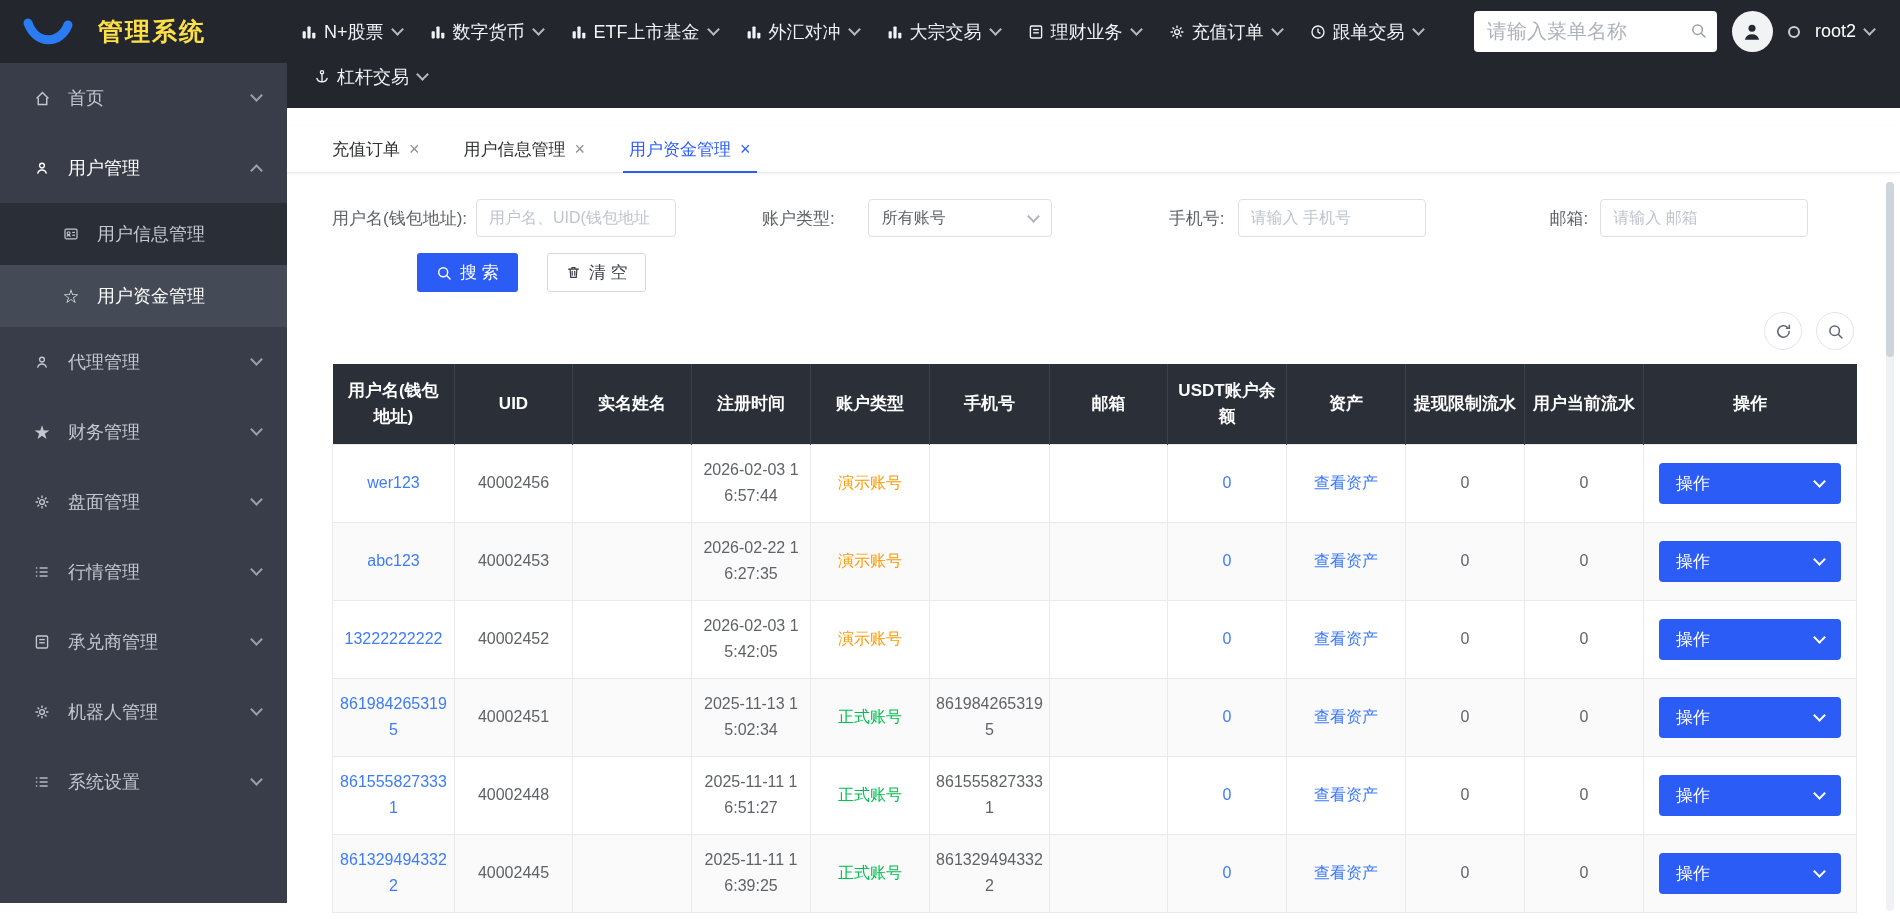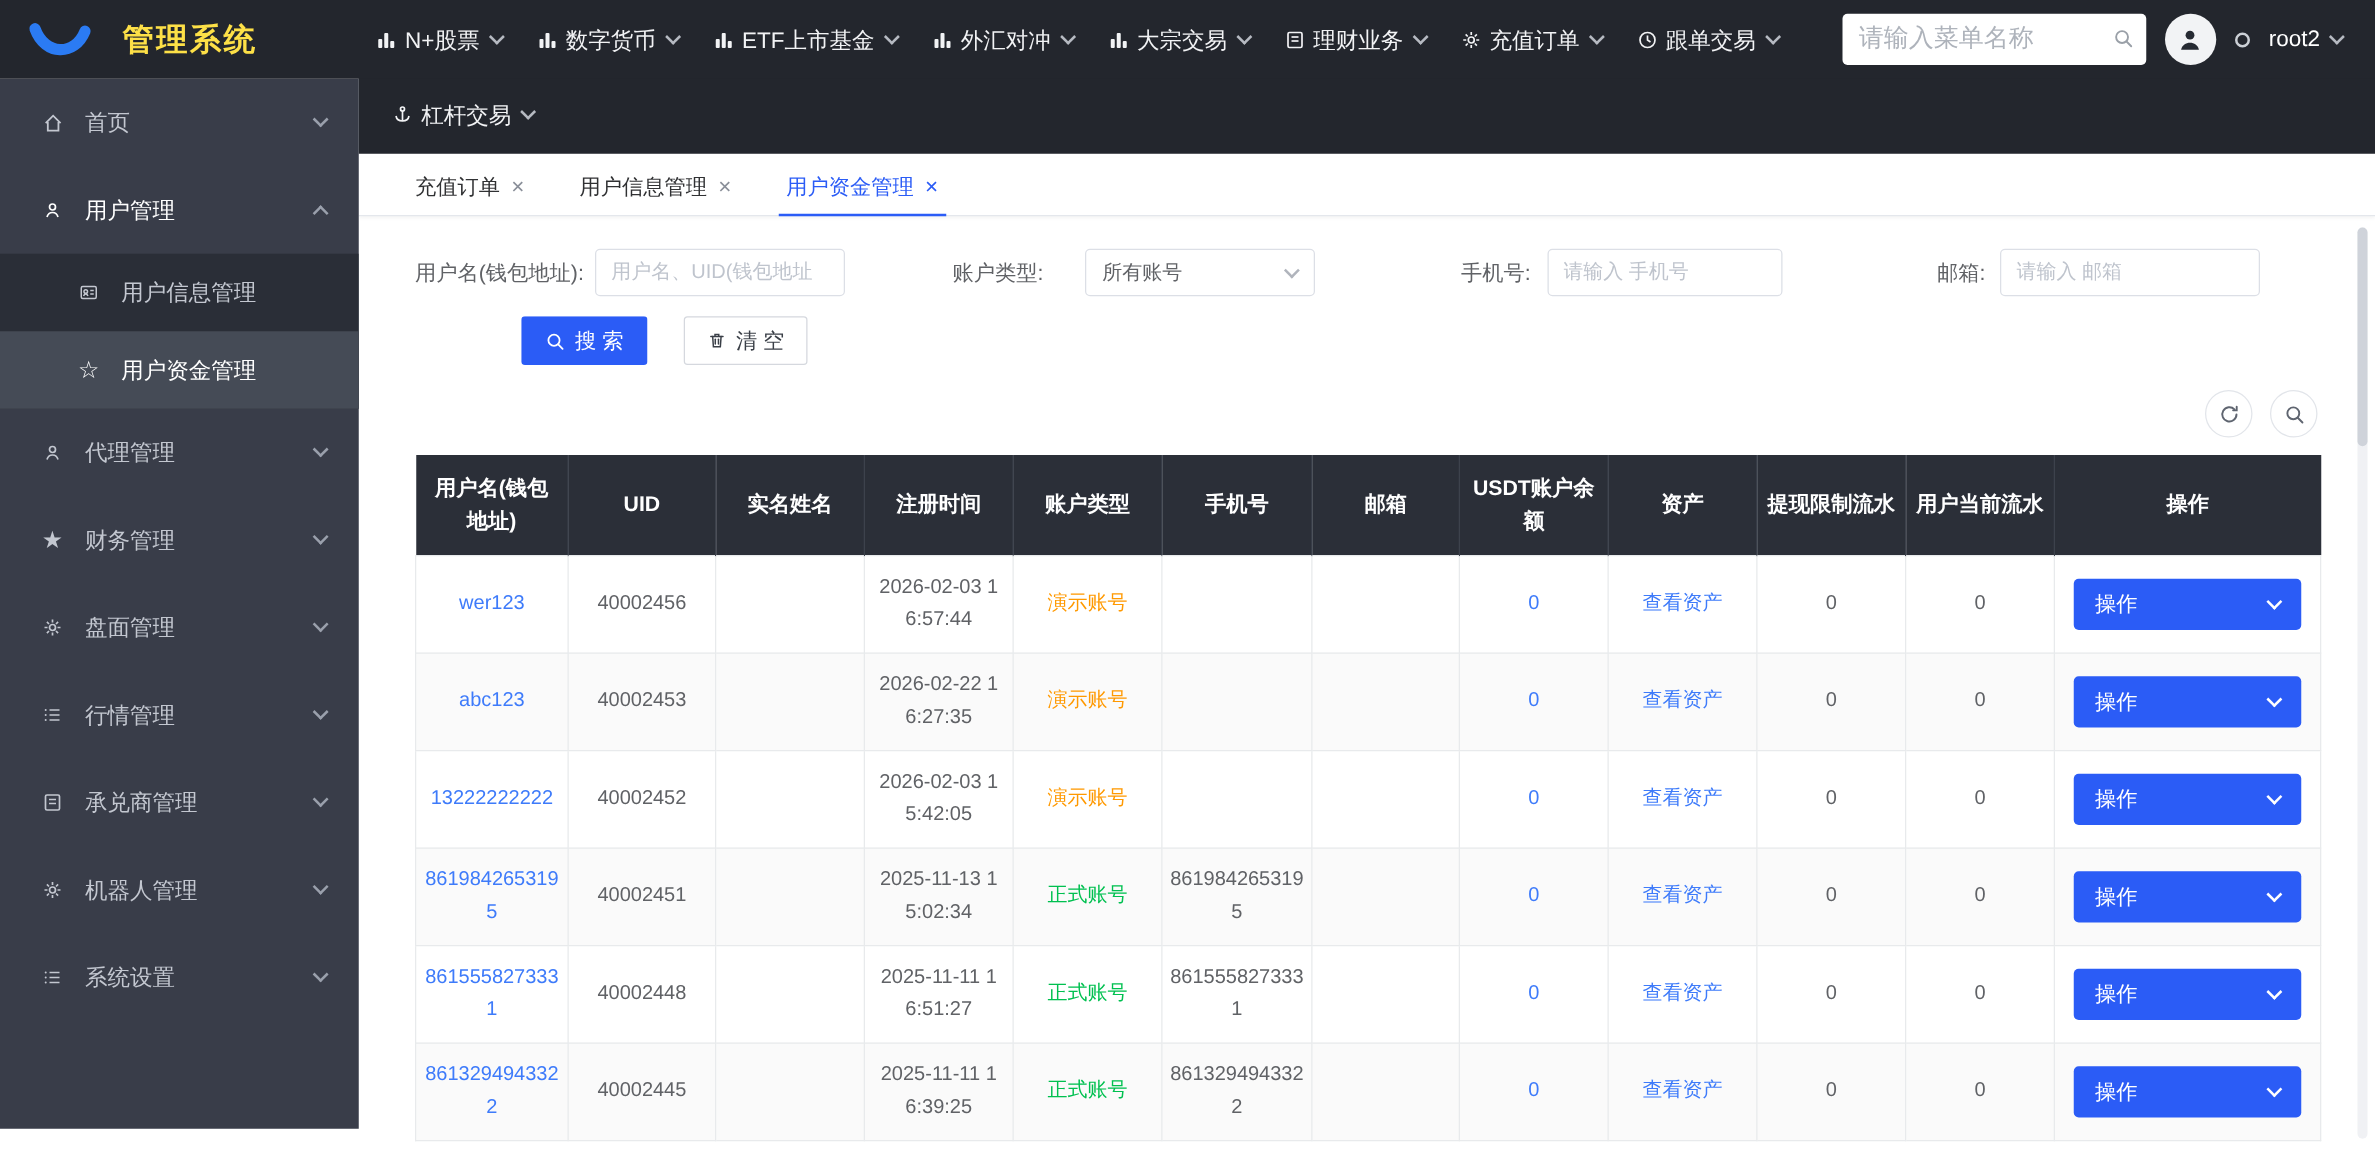--- a/index.html
+++ b/index.html
@@ -15,21 +15,21 @@
   .nav-item { display:flex; align-items:center; padding:0 14px; height:63px; font-size:18px; color:#f2f3f5; cursor:pointer; white-space:nowrap; }
   .nav-item .icon { margin-right:7px; display:inline-flex; align-items:center; }
   .topbar-right { margin-left:auto; display:flex; align-items:center; gap:15px; padding-right:26px; }
   .nav-search { position:relative; width:243px; height:41px; background:#fff; border-radius:4px; display:flex; align-items:center; }
   .nav-search input { border:none; outline:none; flex:1; background:transparent; padding:0 38px 0 13px; font-size:20px; color:#333; }
   .nav-search input::placeholder { color:#aeb3bb; }
   .nsearch-ic { position:absolute; right:10px; top:11px; color:#9aa0a8; display:inline-flex; cursor:pointer; }
   .avatar { width:41px; height:41px; border-radius:50%; background:#f2f3f5; color:#262a32; display:flex; align-items:center; justify-content:center; cursor:pointer; }
   .status-dot { width:12px; height:12px; border-radius:50%; border:2px solid #ccd0d6; display:inline-block; }
   .user-menu { color:#fff; font-size:18px; display:flex; align-items:center; cursor:pointer; }
-  .topbar-row2 { position:absolute; top:60px; left:287px; right:0; height:63px; background:#23262d; display:flex; align-items:center; padding-left:13px; z-index:15; }
+  .topbar-row2 { position:absolute; top:45px; left:287px; right:0; height:63px; background:#23262d; display:flex; align-items:center; padding-left:13px; z-index:15; }
 
   
   .chev { display:inline-block; width:9px; height:9px; border-right:2px solid #b6bac2; border-bottom:2px solid #b6bac2; transform:rotate(45deg); margin-left:9px; margin-top:-5px; }
   .chev.up { transform:rotate(-135deg); margin-top:5px; }
 
   
   .sidebar { position:absolute; top:63px; left:0; width:287px; bottom:16px; background:#393d49; color:#c3c7d0; z-index:10; overflow:hidden; }
   .side-item { height:70px; display:flex; align-items:center; padding:0 26px 0 29px; font-size:18px; cursor:pointer; }
   .side-item .icon { width:26px; margin-right:13px; display:inline-flex; justify-content:center; align-items:center; font-size:19px; }
   .side-item .chev { margin-left:auto; border-color:#9aa0ac; }

